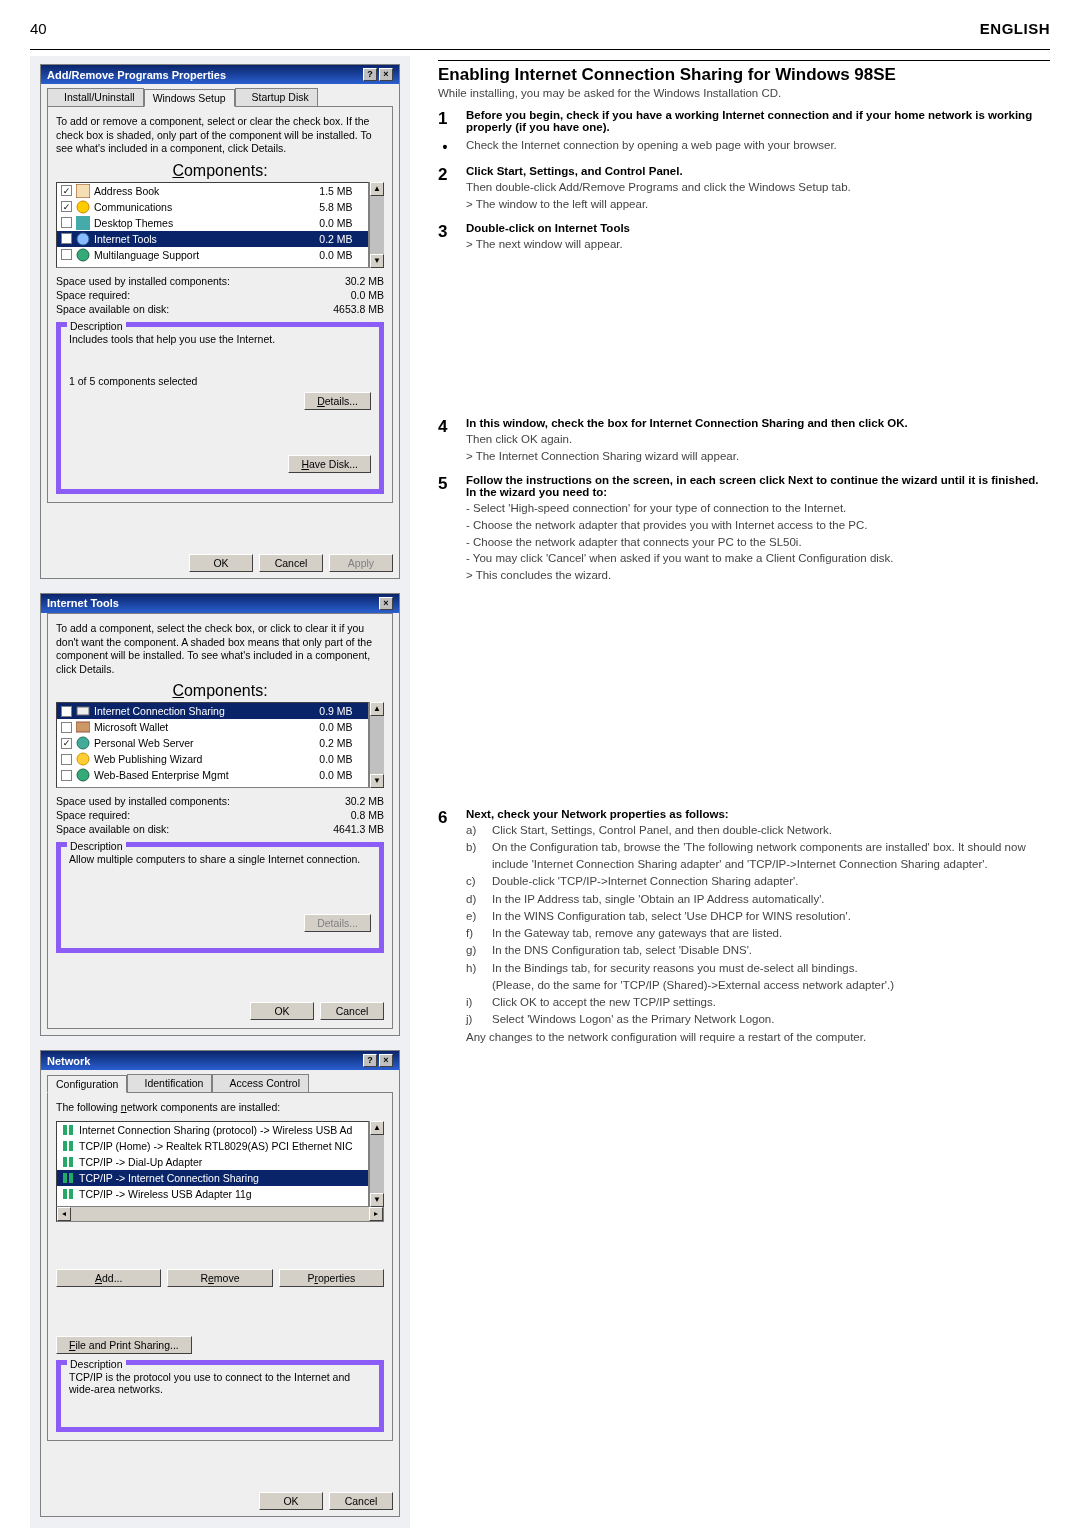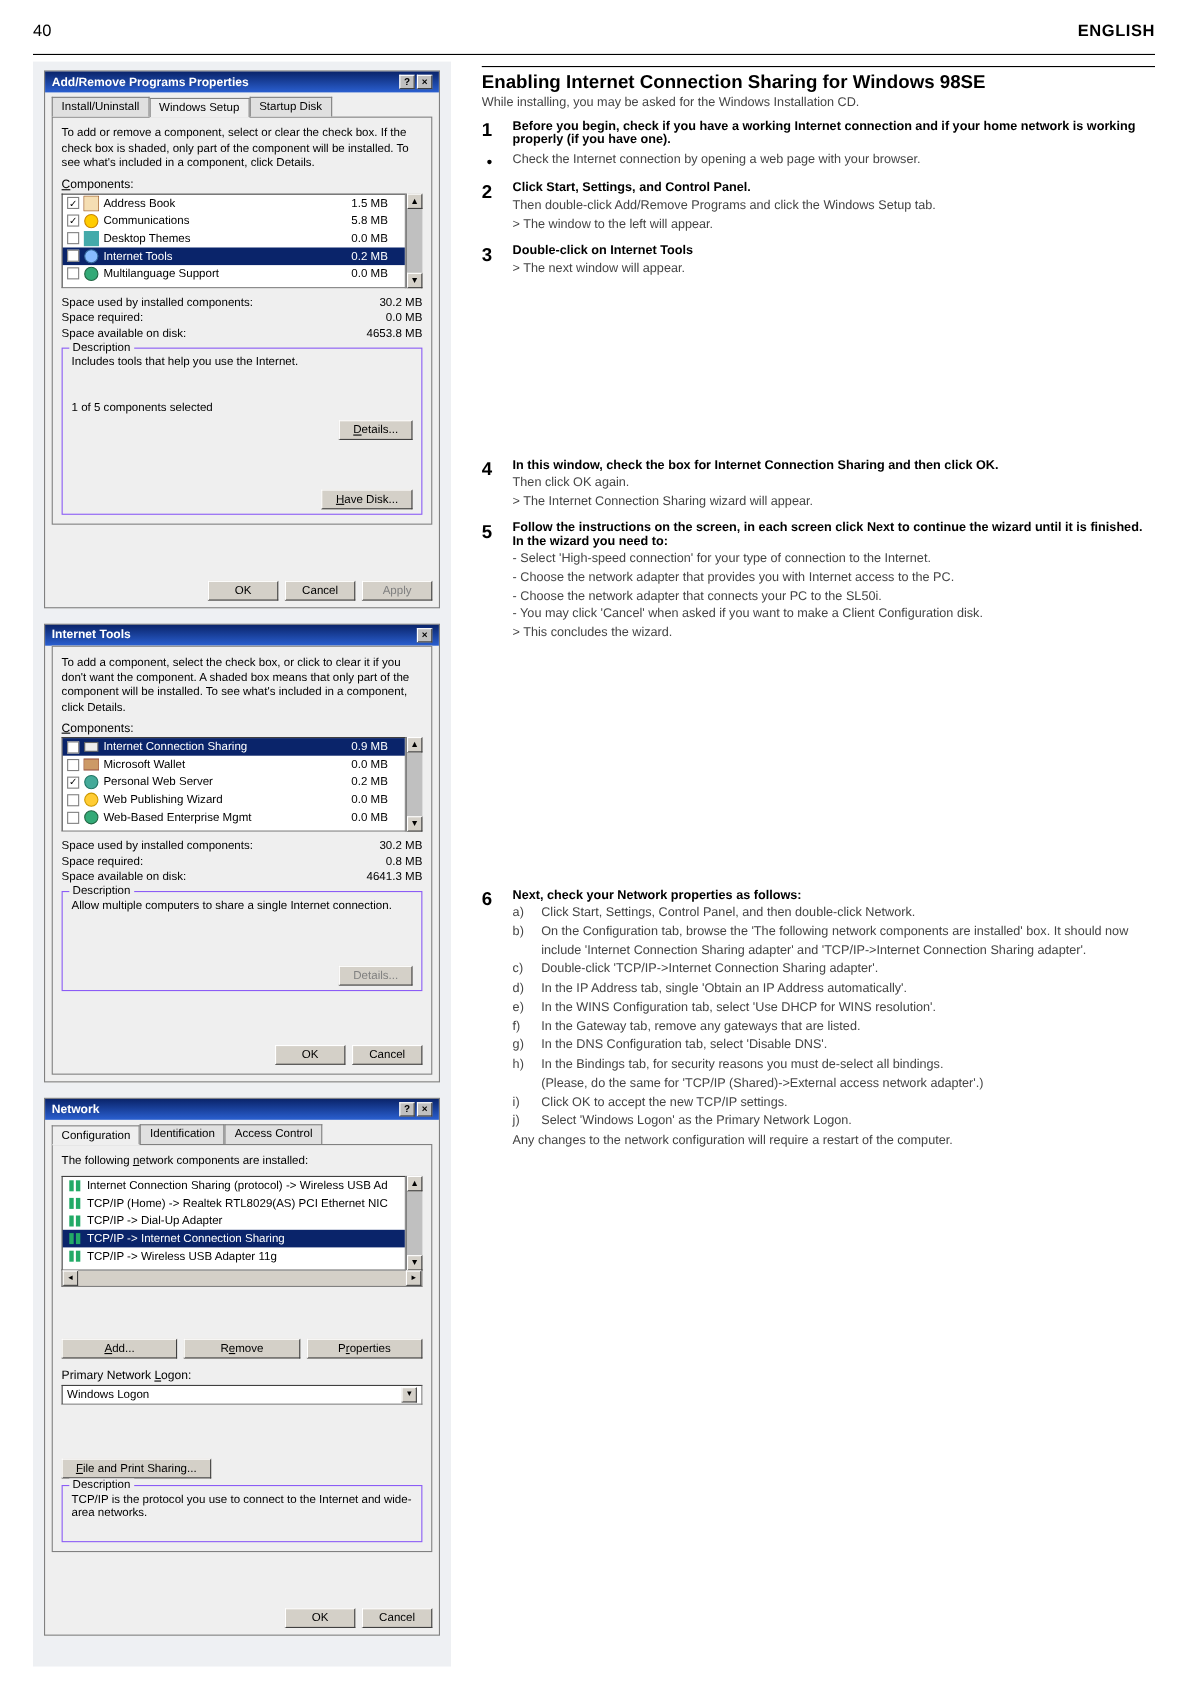--- a/index.html
+++ b/index.html
@@ -12,37 +12,37 @@
   .cols { display: flex; gap: 28px; }
   .left { width: 380px; background: #eef0f3; padding: 8px 10px 14px 10px; }
   .right { flex: 1; padding-top: 4px; }
   .win { background: #efefef; border: 1px solid #808080; margin-bottom: 14px; font-family: Tahoma, Arial, sans-serif; font-size: 10.5px; color: #000; }
   .titlebar { background: linear-gradient(#0a246a, #2a5fd0); color: #fff; padding: 3px 6px; display: flex; justify-content: space-between; align-items: center; font-weight: bold; font-size: 11px; }
   .tbicons { display: flex; gap: 2px; }
   .tbicon { width: 14px; height: 13px; background: #c0c0c0; border: 1px solid #fff; border-right-color: #404040; border-bottom-color: #404040; font-size: 9px; text-align: center; line-height: 11px; color: #000; }
   .tabs { display: flex; padding: 4px 6px 0 6px; gap: 0; }
   .tab { padding: 2px 8px; border: 1px solid #808080; border-bottom: none; background: #efefef; font-size: 10.5px; }
   .tab.active { background: #efefef; position: relative; top: 1px; border-bottom: 1px solid #efefef; }
-  .tab.inactive { background: #e0e0e0; }
+  .tab.inactive { background: #e0e0e0; padding-left: 16px; }
   .panel { margin: 0 6px 6px 6px; border: 1px solid #808080; border-top: 1px solid #808080; padding: 8px; background: #efefef; }
   .instr { font-size: 10.5px; margin-bottom: 6px; line-height: 1.3; }
-  .lbl { font-size: 11px; margin-bottom: 2px; }
+  .lbl { font-size: 16px; margin-bottom: 2px; text-align: center; }
   .listbox { background: #fff; border: 1px solid #808080; border-top-color: #404040; border-left-color: #404040; height: auto; }
   .li { display: flex; align-items: center; padding: 1px 4px; font-size: 10.5px; }
   .li-sel { background: #0a246a; color: #fff; }
   .cb { width: 11px; height: 11px; border: 1px solid #808080; background: #fff; margin-right: 4px; display: inline-flex; align-items: center; justify-content: center; font-size: 9px; }
   .icon-sq { width: 14px; height: 14px; margin-right: 4px; display: inline-block; }
   .li-txt { flex: 1; }
   .li-sz { width: 56px; text-align: center; }
   .scroll { width: 15px; background: #c0c0c0; border-left: 1px solid #808080; }
   .listwrap { display: flex; }
   .listmain { flex: 1; }
   .scrollbtn { height: 14px; background: #d4d0c8; border: 1px solid #fff; border-right-color: #404040; border-bottom-color: #404040; text-align: center; font-size: 8px; line-height: 12px; }
   .kvrow { display: flex; justify-content: space-between; font-size: 10.5px; padding: 1px 0; }
-  .grp { border: 1px solid #8b5cf6; margin-top: 6px; padding: 6px 8px 4px 8px; position: relative; }
+  .grp { border: 5px solid #8b5cf6; margin-top: 6px; padding: 6px 8px 16px 8px; position: relative; }
   .grp-title { position: absolute; top: -7px; left: 6px; background: #efefef; padding: 0 3px; font-size: 10.5px; }
   .btn { background: #d4d0c8; border: 1px solid #fff; border-right-color: #404040; border-bottom-color: #404040; padding: 2px 12px; font-size: 10.5px; font-family: Tahoma, Arial; min-width: 64px; text-align: center; display: inline-block; margin-top: 39px; }
   .btn.dis { color: #808080; }
   .btnrow { display: flex; justify-content: flex-end; gap: 6px; padding: 6px; }
   .rowcenter { display: flex; justify-content: space-between; align-items: center; margin-top: 8px; }
   .dd { background: #fff; border: 1px solid #808080; border-top-color: #404040; border-left-color: #404040; padding: 1px 4px; display: flex; justify-content: space-between; align-items: center; font-size: 10.5px; }
   .ddarrow { width: 14px; height: 14px; background: #d4d0c8; border: 1px solid #fff; border-right-color: #404040; border-bottom-color: #404040; text-align: center; font-size: 7px; line-height: 12px; }
 
   .right h2 { font-size: 17px; font-weight: bold; margin-bottom: 2px; }
   .right .hr { height: 1px; background: #000; margin-bottom: 4px; }
@@ -317,27 +317,20 @@
           <div style="display:flex; border:1px solid #808080; border-top-color:#404040; border-left-color:#404040; background:#d4d0c8; margin-top:-1px">
             <div class="scrollbtn" style="width:14px">◂</div>
             <div style="flex:1"></div>
             <div class="scrollbtn" style="width:14px">▸</div>
           </div>
           <div style="display:flex;gap:6px;margin-top:8px">
             <span class="btn" style="flex:1"><u>A</u>dd...</span>
             <span class="btn" style="flex:1">R<u>e</u>move</span>
             <span class="btn" style="flex:1">P<u>r</u>operties</span>
           </div>
-          <div style="margin-top:10px">
-            <div class="lbl">Primary Network <u>L</u>ogon:</div>
-            <div class="dd">
-              <span>Windows Logon</span>
-              <span class="ddarrow">▼</span>
-            </div>
-          </div>
           <div style="margin-top:10px"><span class="btn"><u>F</u>ile and Print Sharing...</span></div>
           <div class="grp">
             <span class="grp-title">Description</span>
             <div>TCP/IP is the protocol you use to connect to the Internet and wide-area networks.</div>
             <div style="height:16px"></div>
           </div>
         </div>
         <div class="btnrow">
           <span class="btn">OK</span>
           <span class="btn">Cancel</span>

